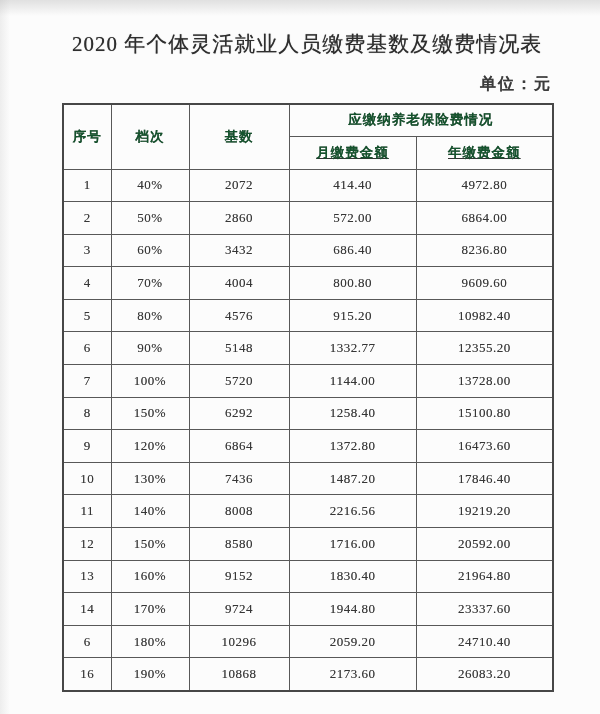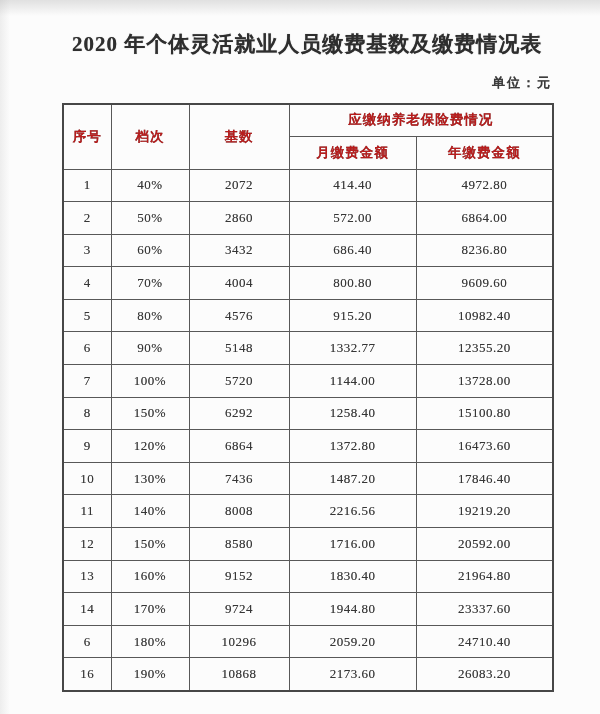--- a/index.html
+++ b/index.html
@@ -30,33 +30,33 @@
     background: linear-gradient(to right, rgba(170,170,170,0.18), rgba(170,170,170,0.0));
     pointer-events: none;
   }
   .doc-title {
     position: absolute;
     left: 62px;
     top: 30px;
     width: 490px;
     text-align: center;
     font-size: 21px;
-    font-weight: bold;
+    font-weight: normal;
     letter-spacing: 1px;
     color: #2e2e2e;
     text-shadow: 0 0 0.7px rgba(50,50,50,0.75);
     white-space: nowrap;
   }
   .unit-label {
     position: absolute;
     left: 62px;
     top: 74px;
     width: 490px;
     text-align: right;
-    font-size: 13px;
+    font-size: 16px;
     font-weight: bold;
     letter-spacing: 2px;
     color: #3c3c3c;
     text-shadow: 0 0 0.5px rgba(60,60,60,0.6);
   }
   .table-wrap {
     position: absolute;
     left: 62px;
     top: 103px;
     width: 490px;
@@ -75,33 +75,33 @@
     vertical-align: middle;
     padding: 0;
     overflow: hidden;
   }
   table.main-table {
     border: 2px solid #474747;
   }
   table.main-table th {
     font-size: 13.5px;
     font-weight: bold;
-    color: #b91c1c;
+    color: #14532d;
     letter-spacing: 1px;
     text-shadow: 0 0 0.6px rgba(55,55,55,0.7);
   }
   table.main-table td {
     font-size: 13px;
     font-weight: normal;
     color: #363636;
     text-shadow: 0 0 0.4px rgba(70,70,70,0.55);
     letter-spacing: 0.5px;
   }
   thead tr.hdr-row-1 { height: 32px; }
-  thead tr.hdr-row-2 { height: 33px; }
+  thead tr.hdr-row-2 { height: 33px; text-decoration: underline; }
   tbody tr { height: 32.6px; }
 </style>
 </head>
 <body>
 
 <div class="scan-shade-top"></div>
 <div class="scan-shade-left"></div>
 
 <div class="doc-title">2020 年个体灵活就业人员缴费基数及缴费情况表</div>
 

